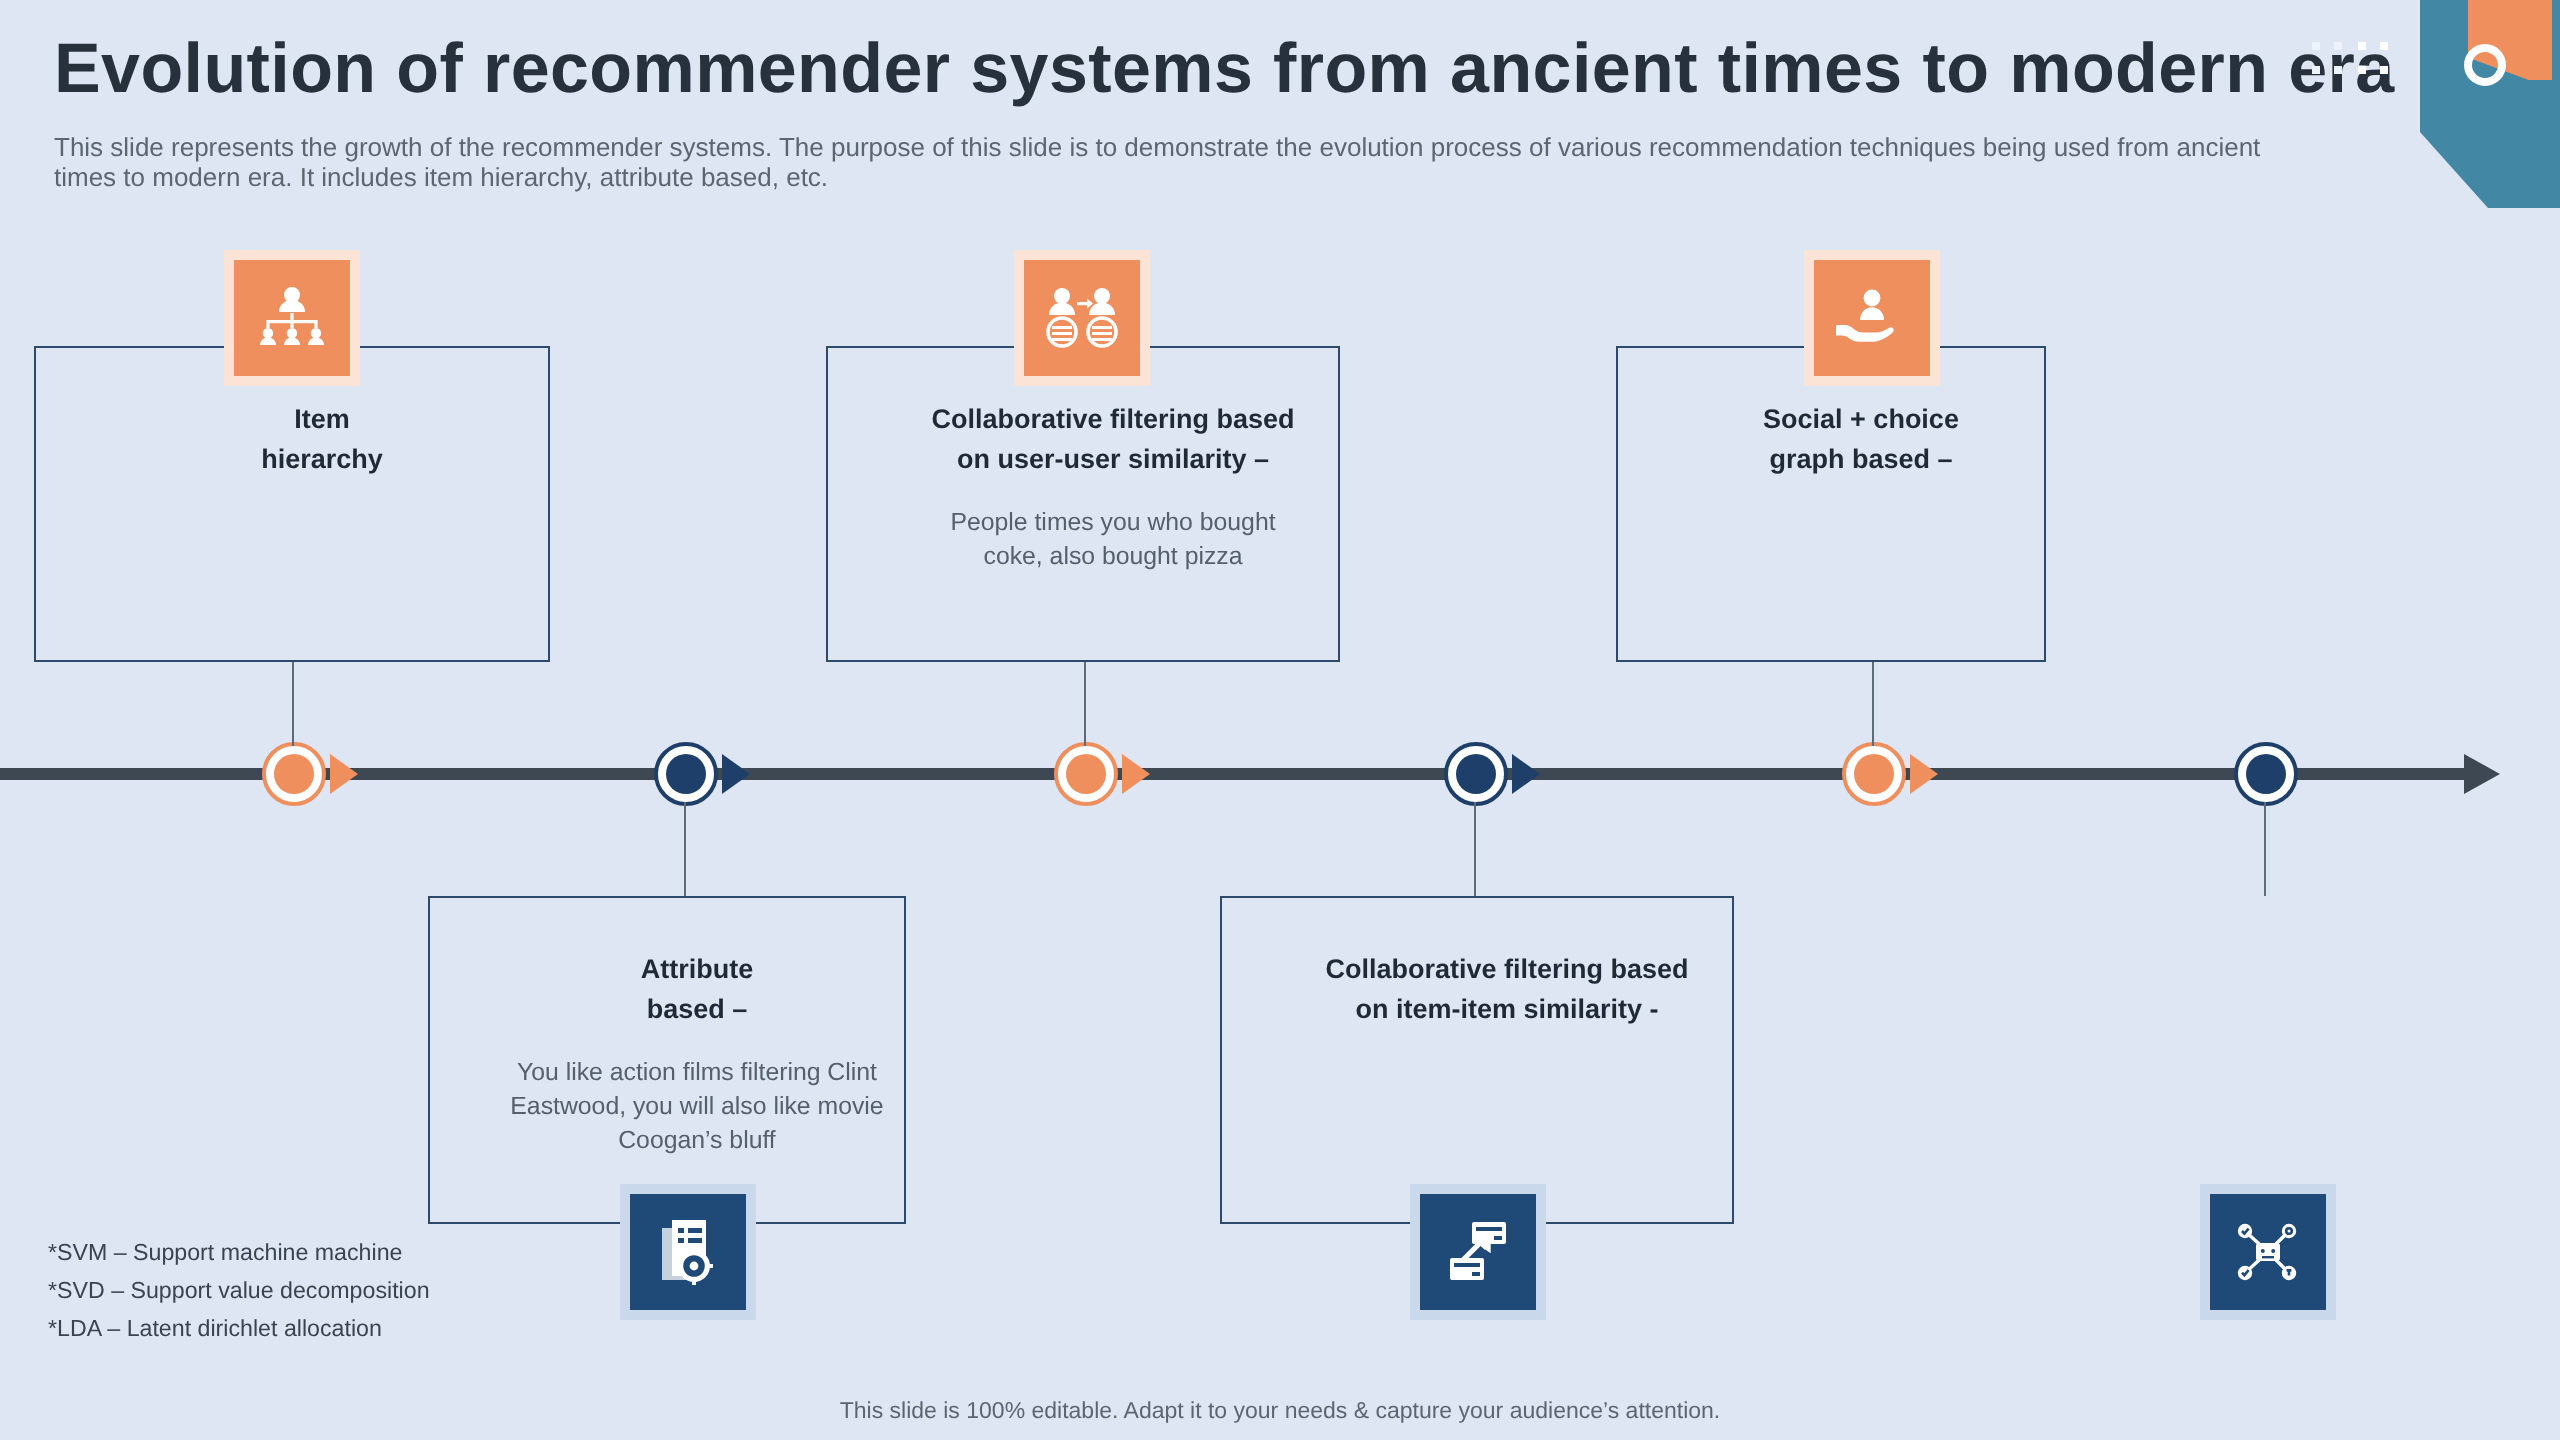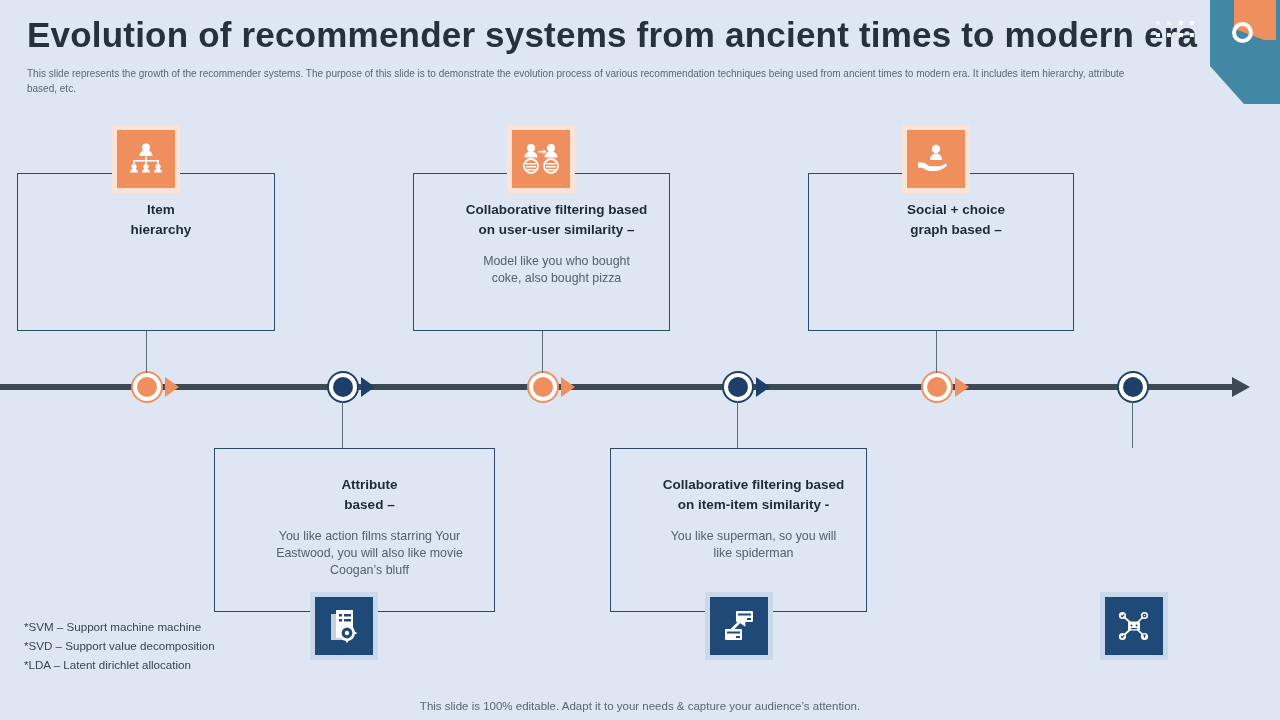--- a/index.html
+++ b/index.html
@@ -24,21 +24,21 @@
     font-weight: 700;
     color: #27313b;
     letter-spacing: 0.2px;
     line-height: 42px;
     white-space: nowrap;
   }
   .subtitle {
     position: absolute;
     left: 27px; top: 66px;
     width: 1112px;
-    font-size: 10px;
+    font-size: 13px;
     line-height: 15px;
     color: #5c6670;
   }
 
   
   .deco-poly {
     position: absolute;
     right: 0; top: 0;
     width: 96px; height: 104px;
     background: #4287a4;
@@ -245,21 +245,21 @@
       <circle cx="18" cy="24.6" r="2.6"></circle>
         <path d="M14 30.5c0-2.3 1.8-3.8 4-3.8s4 1.5 4 3.8z"></path>
       <circle cx="30" cy="24.6" r="2.6"></circle>
         <path d="M26 30.5c0-2.3 1.8-3.8 4-3.8s4 1.5 4 3.8z"></path>
     </svg>
   </div>
 
   <div class="card top" style="left:413px; top:173px; width:257px; height:158px">
     <div class="head">Collaborative filtering based
 on user-user similarity –</div>
-    <div class="body">Model like you who bought
+    <div class="body">People times you who bought
 coke, also bought pizza</div>
   </div>
   <div class="tile orange" style="left:512px; top:130px">
     <svg width="38" height="32" viewBox="0 0 38 32" fill="#ffffff">
       <circle cx="9" cy="5" r="4"></circle>
       <path d="M2.5 14.5c0-3.6 2.9-6.2 6.5-6.2s6.5 2.6 6.5 6.2z"></path>
       <circle cx="29" cy="5" r="4"></circle>
       <path d="M22.5 14.5c0-3.6 2.9-6.2 6.5-6.2s6.5 2.6 6.5 6.2z"></path>
       <rect x="16.5" y="8" width="5.5" height="1.6"></rect>
       <path d="M21.5 6.3l3 2.5-3 2.5z"></path>
@@ -267,37 +267,37 @@
       <rect x="4" y="20" width="10" height="1.5"></rect>
         <rect x="4" y="23" width="10" height="1.5"></rect>
         <rect x="4" y="26" width="10" height="1.5"></rect>
       <circle cx="29" cy="23" r="7" fill="none" stroke="#ffffff" stroke-width="1.8"></circle>
       <rect x="24" y="20" width="10" height="1.5"></rect>
         <rect x="24" y="23" width="10" height="1.5"></rect>
         <rect x="24" y="26" width="10" height="1.5"></rect>
     </svg>
   </div>
 
-  <div class="card top" style="left:808px; top:173px; width:266px; height:158px">
+  <div class="card top" style="left:808px; top:173px; width:215px; height:158px">
     <div class="head">Social + choice
 graph based –</div>
   </div>
   <div class="tile orange" style="left:907px; top:130px">
     <svg width="38" height="32" viewBox="0 0 38 32" fill="#ffffff">
       <circle cx="19" cy="6" r="4.2"></circle>
       <path d="M13 17c0-3.8 2.7-6.4 6-6.4s6 2.6 6 6.4z"></path>
       <path d="M3 20c3 0 5 1.6 7 3.2 1.2 1 2.6 1.3 4 1.3h6.5c1.2 0 1.2 1.8 0 1.8H14"></path>
       <path d="M1 19.5h4.5c1.5 0 3 .8 4.3 1.9 1.6 1.3 3 1.9 4.7 1.9h6.2c2.6 0 4.8-1.1 7-2.4 1.5-.9 3 1.1 1.6 2.3-3 2.6-6.6 4.7-10.6 4.7h-6c-2 0-3.6-.6-5.2-1.8-1.2-.9-2.3-1.4-3.6-1.4H1z"></path>
     </svg>
   </div>
 
-  <div class="card bottom" style="left:214px; top:448px; width:281px; height:164px">
+  <div class="card bottom" style="left:214px; top:448px; width:239px; height:164px">
     <div class="head">Attribute
 based –</div>
-    <div class="body">You like action films starring Your
+    <div class="body">You like action films filtering Clint
 Eastwood, you will also like movie
 Coogan’s bluff</div>
   </div>
   <div class="tile navy" style="left:315px; top:597px">
     <svg width="34" height="36" viewBox="0 0 34 36" fill="#ffffff">
       <path d="M4 6h16v26H4z" opacity="0.75"></path>
       <path d="M9 2h17v28H9z"></path>
       <g fill="#1f4a77">
         <rect x="12" y="6" width="3" height="2.5"></rect>
           <rect x="17" y="6" width="7" height="2.5"></rect>
@@ -312,22 +312,20 @@
           <rect x="19" y="31.5" width="2" height="3"></rect>
         <rect x="10.5" y="24" width="3" height="2"></rect>
           <rect x="26.5" y="24" width="3" height="2"></rect>
       </g>
     </svg>
   </div>
 
   <div class="card bottom" style="left:610px; top:448px; width:257px; height:164px">
     <div class="head">Collaborative filtering based
 on item-item similarity -</div>
-    <div class="body">You like superman, so you will
-like spiderman</div>
   </div>
   <div class="tile navy" style="left:710px; top:597px">
     <svg width="34" height="34" viewBox="0 0 34 34" fill="#ffffff">
       <rect x="14" y="2" width="17" height="11" rx="1"></rect>
       <rect x="16" y="4.5" width="13" height="2" fill="#1f4a77"></rect>
       <rect x="25" y="9" width="4" height="2" fill="#1f4a77"></rect>
       <rect x="3" y="20" width="17" height="11" rx="1"></rect>
       <rect x="5" y="22.5" width="13" height="2" fill="#1f4a77"></rect>
       <rect x="14" y="27" width="4" height="2" fill="#1f4a77"></rect>
       <path d="M9 21.5l11-11" stroke="#ffffff" stroke-width="2.6" fill="none"></path>

